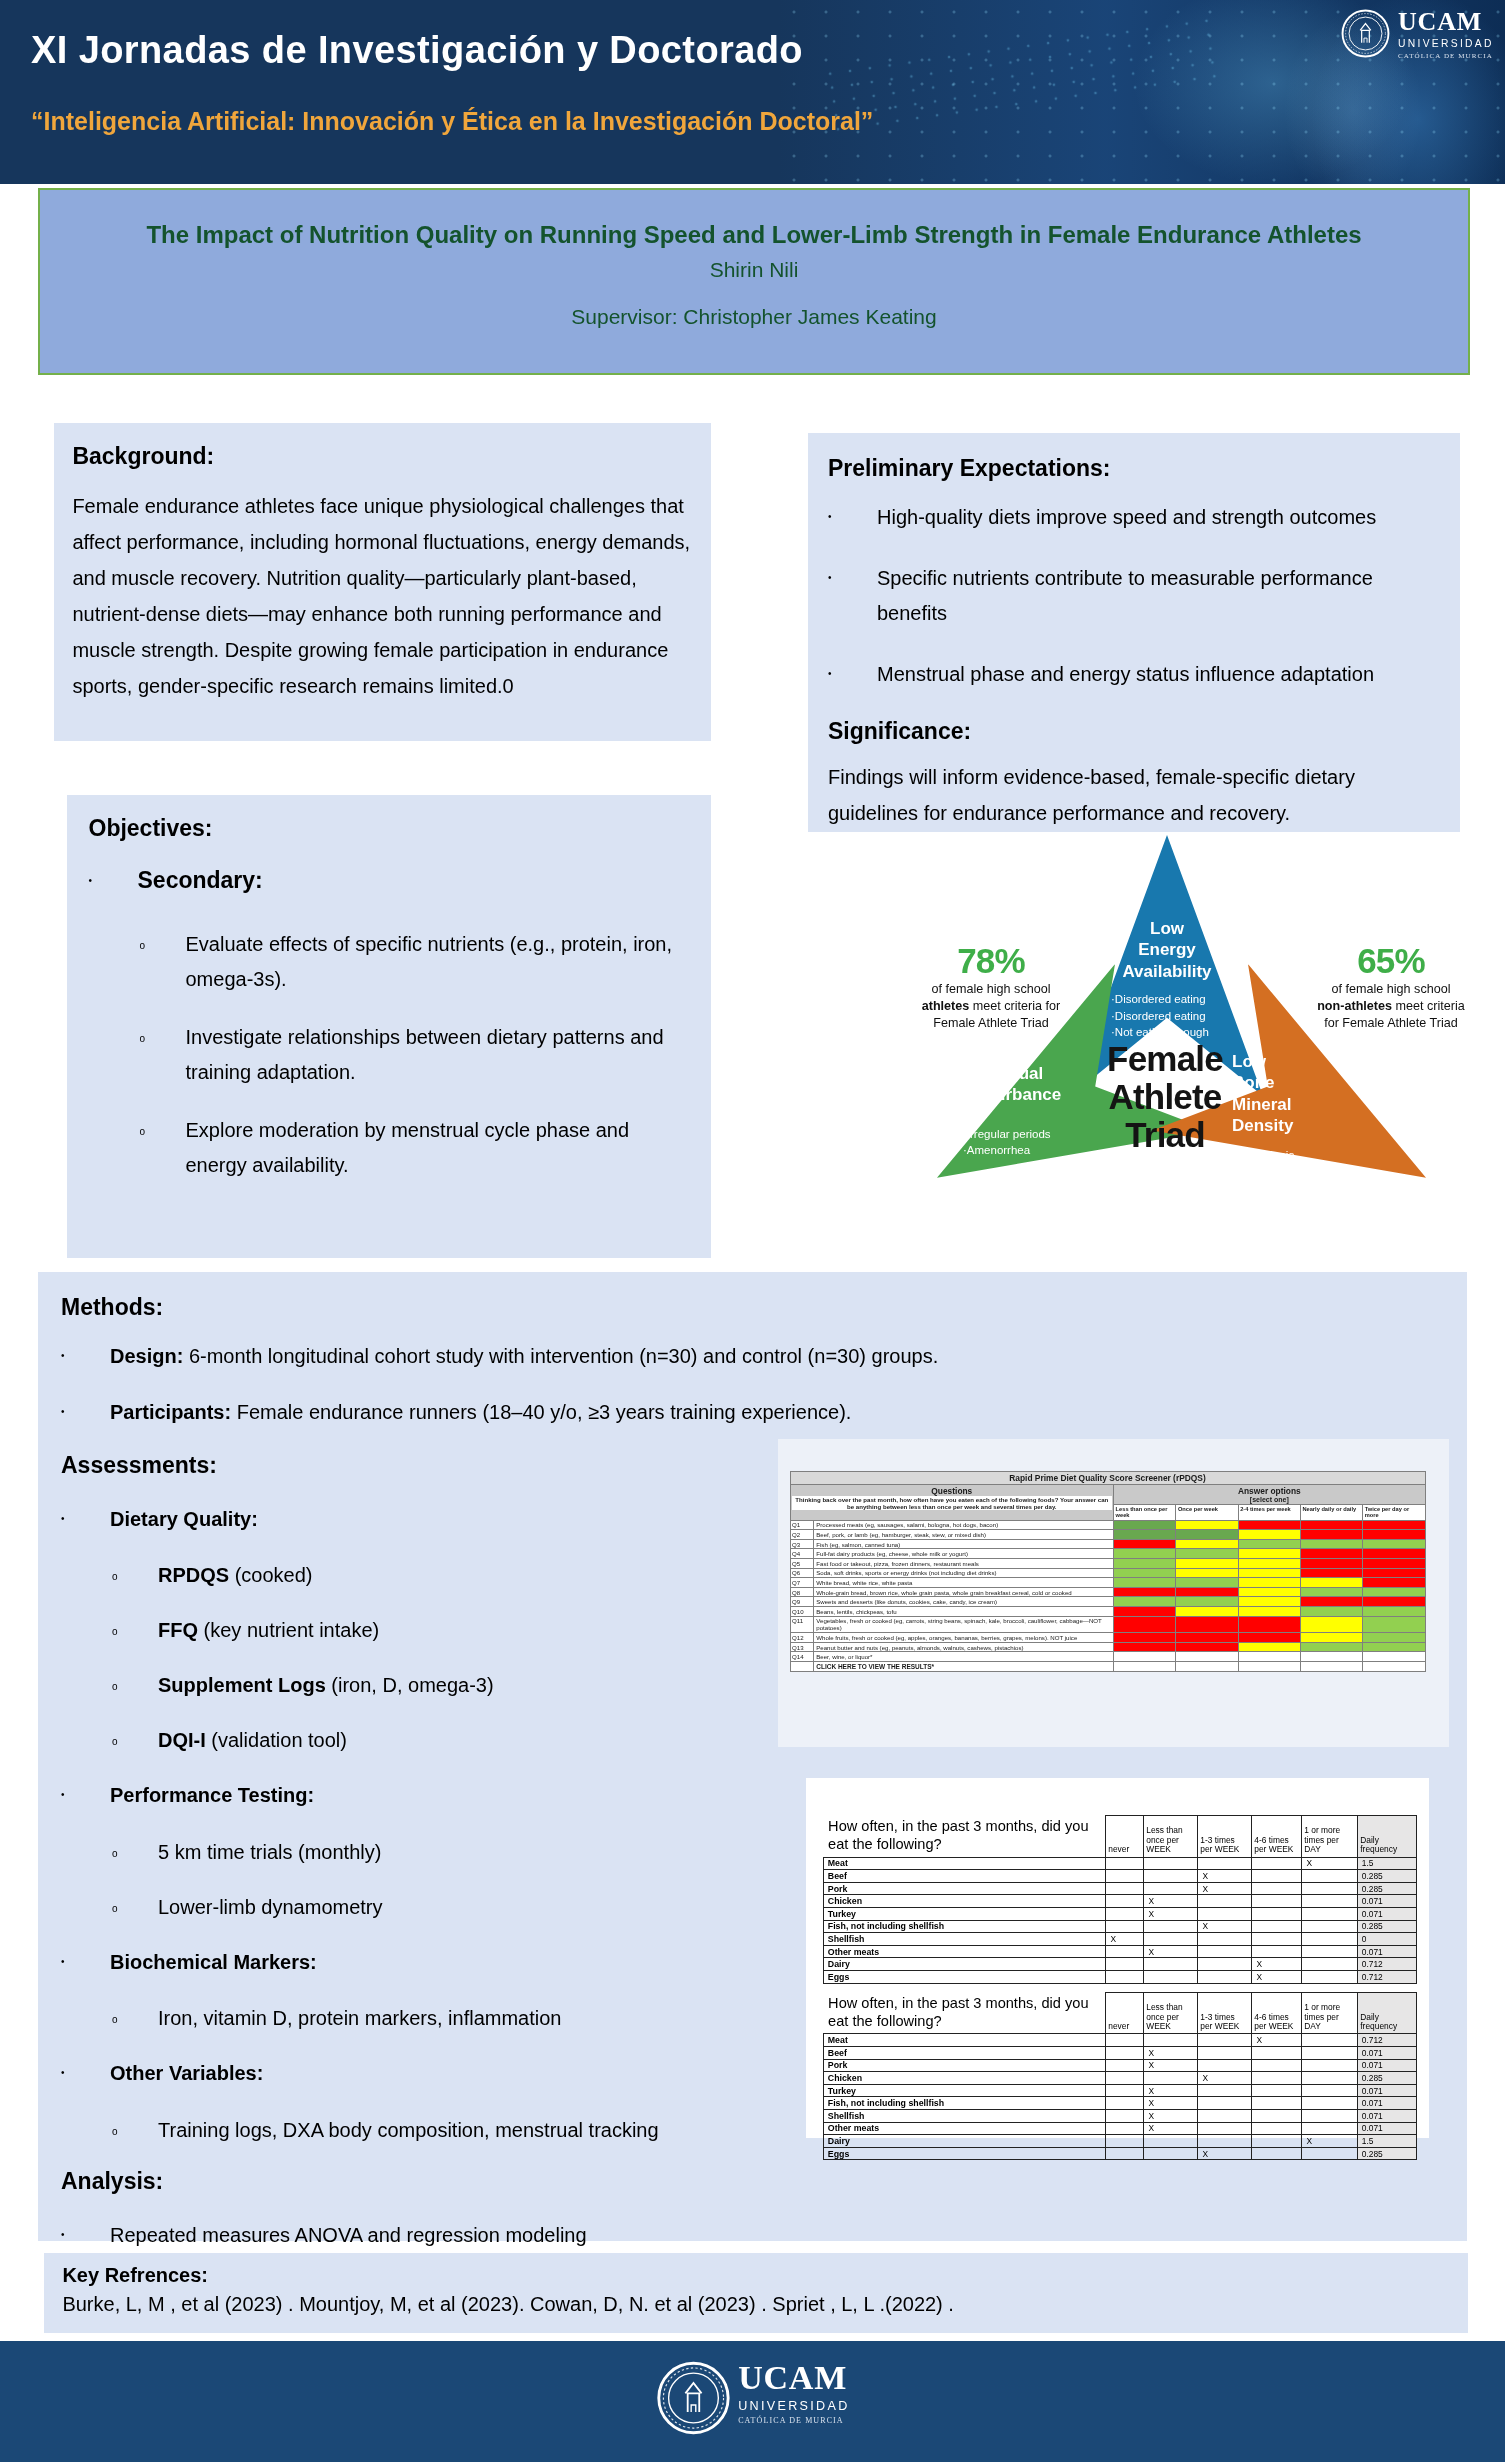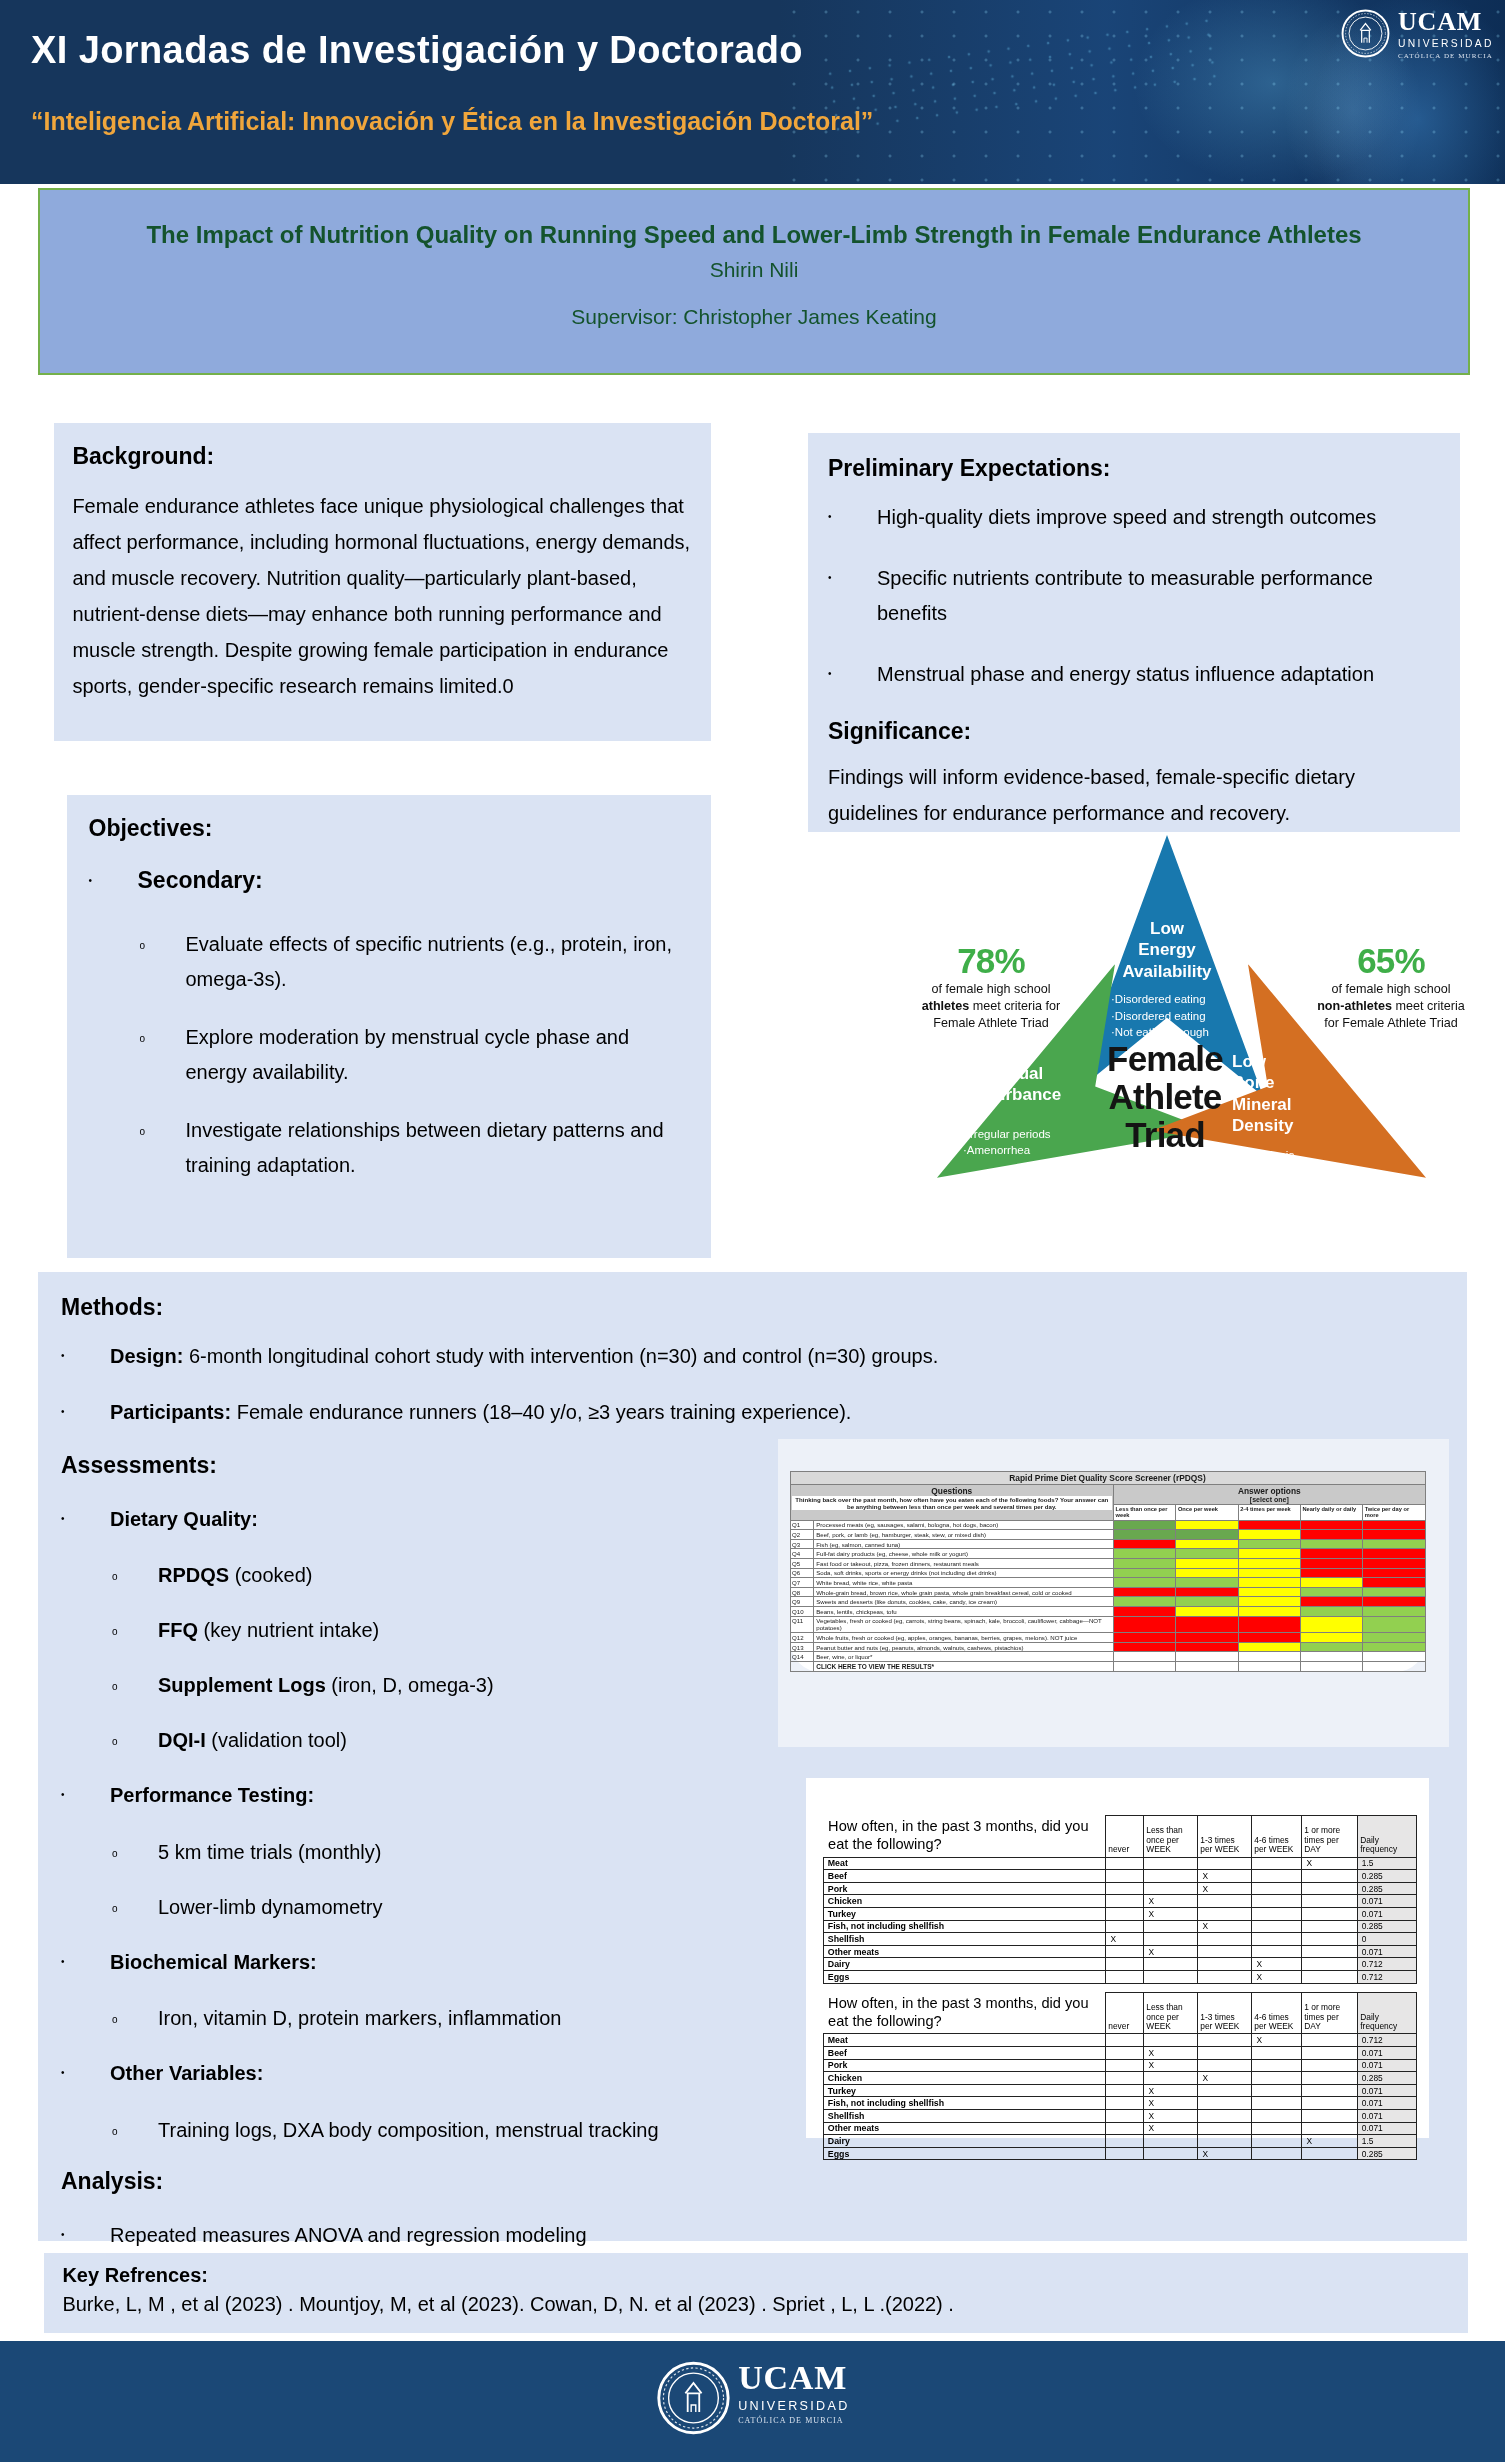--- a/index.html
+++ b/index.html
@@ -84,21 +84,21 @@
             font-size:35px;font-weight:800;line-height:1.08;letter-spacing:-0.8px;color:#141414;}
   .stat{position:absolute;width:176px;text-align:center;top:106px;}
   .stat-pct{font-size:35px;font-weight:800;color:#3fae49;letter-spacing:-0.8px;}
   .stat-line{font-size:12.6px;line-height:1.35;color:#101010;}
   .stat-left{left:14px;}
   .stat-right{left:414px;}
 
   
   .rpdqs-wrap{position:absolute;left:778px;top:1439px;width:671px;height:308px;background:#edf1f8;}
   #rpdqs-table{position:absolute;left:11.5px;top:32px;width:636px;border-collapse:collapse;table-layout:fixed;
-               filter:blur(0.3px);color:#1a1a1a;background:#fff;border-radius:31px;}
+               filter:blur(0.3px);color:#1a1a1a;background:#fff;}
   #rpdqs-table td{border:0.8px solid #7f7f7f;overflow:hidden;}
   .rtitle{background:#d9d9d9;font-weight:bold;font-size:8.4px;text-align:center;padding:0.8px 0;}
   .qh,.ah{background:#c9c9c9;vertical-align:top;}
   .qht{font-weight:bold;font-size:8.4px;text-align:center;}
   .qsub{font-size:6.1px;font-weight:bold;text-align:center;padding:0 1.5px;background:#fff;}
   .asub{font-size:7px;font-weight:bold;text-align:center;}
   .colh{font-size:5.7px;padding:1.5px;vertical-align:top;background:#fff;font-weight:bold;}
   .qid{font-size:6.1px;padding:0.8px 1.5px;vertical-align:top;}
   .qtxt{font-size:6.1px;padding:0.8px 2.3px;line-height:1.15;}
   .rfoot{font-weight:bold;font-size:6.5px;padding:0.8px 2.3px;}
@@ -171,22 +171,22 @@
       </div>
     <div class="sig-h">Significance:</div>
     <div class="bt">Findings will inform evidence-based, female-specific dietary guidelines for endurance performance and recovery.</div>
   </div>
 
   <div class="box obj-box">
     <div class="bh">Objectives:</div>
     <div id="obj-list">
         <div class="li1"><span class="bbig">Secondary:</span></div>
         <div class="li2"><span>Evaluate effects of specific nutrients (e.g., protein, iron, omega-3s).</span></div>
+        <div class="li2"><span>Investigate relationships between dietary patterns and training adaptation.</span></div>
         <div class="li2"><span>Explore moderation by menstrual cycle phase and energy availability.</span></div>
-        <div class="li2"><span>Investigate relationships between dietary patterns and training adaptation.</span></div>
       </div>
   </div>
 
   <div class="triad">
     <div class="dart dart-blue"></div>
     <div class="dart dart-green"></div>
     <div class="dart dart-orange"></div>
 
     <div class="stat stat-left">
       <div class="stat-pct">78%</div>

